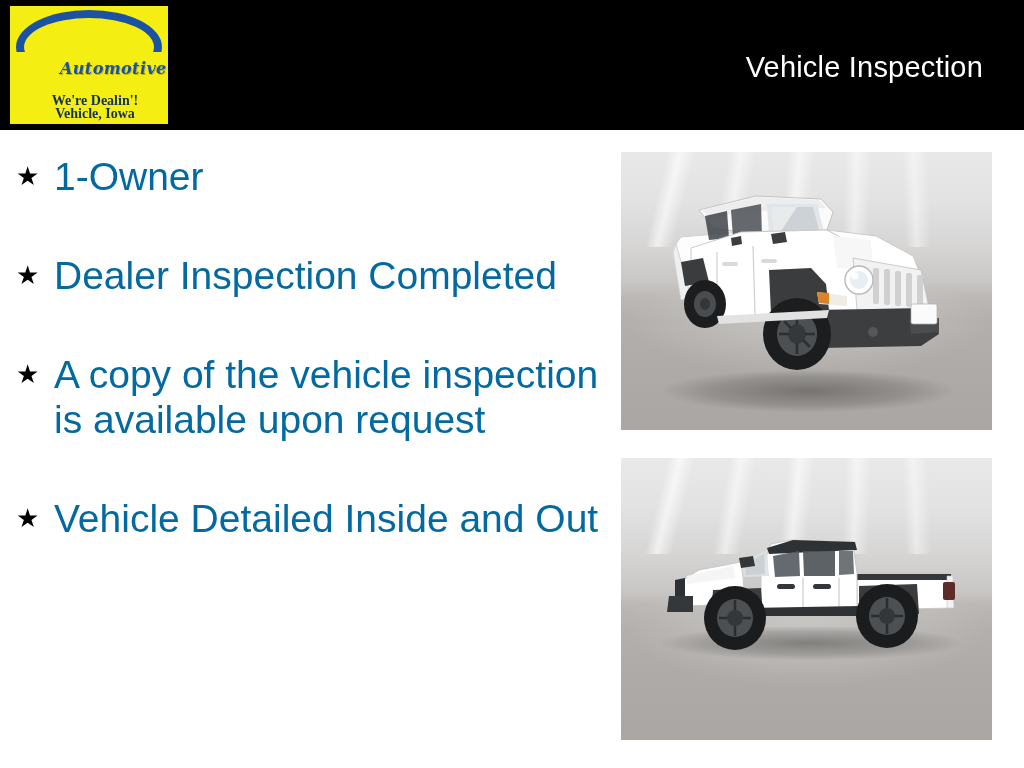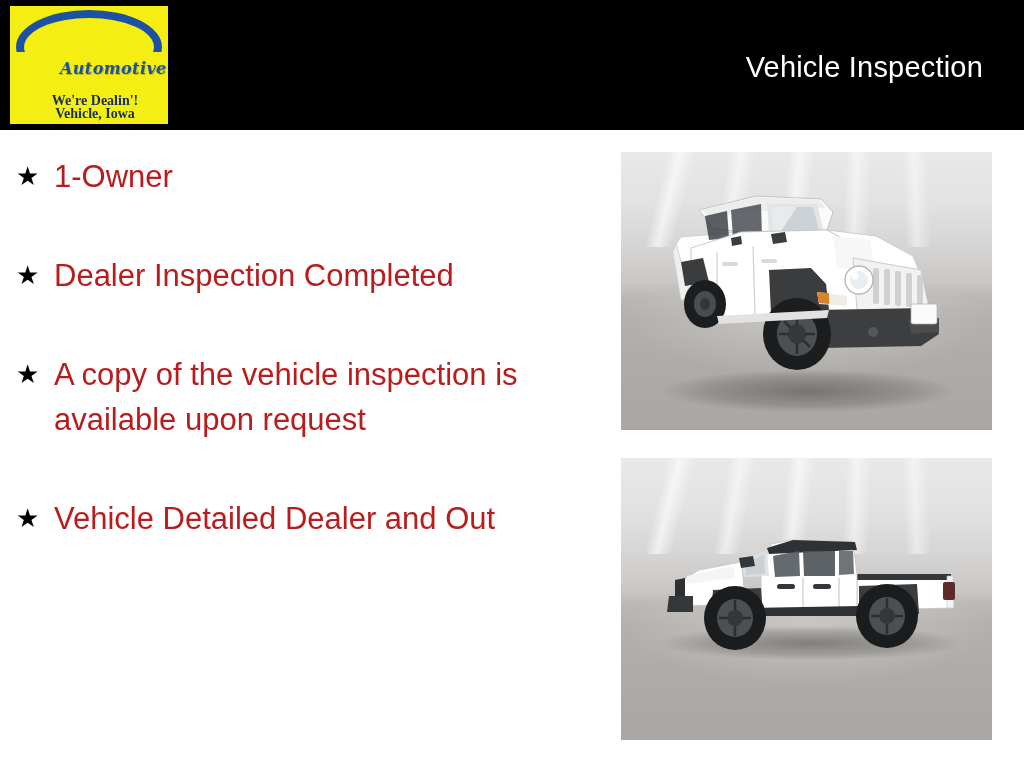--- a/index.html
+++ b/index.html
@@ -132,23 +132,23 @@
     flex: 0 0 auto;
     font-size: 26px;
     line-height: 45px;
     color: #000000;
     width: 38px;
     text-align: left;
     padding-left: 2px;
   }
   .bullet-text {
     flex: 1 1 auto;
-    font-size: 31px;
+    font-size: 39px;
     line-height: 45px;
-    color: #b91c1c;
+    color: #0369a1;
     font-weight: normal;
   }
 
   
   .photo {
     position: absolute;
     left: 621px;
     width: 371px;
     background: #b4b2b0;
     overflow: hidden;
@@ -225,21 +225,21 @@
       <span class="bullet-text">Dealer Inspection Completed</span>
     </div>
 
     <div class="bullet-row">
       <span class="bullet-star">★</span>
       <span class="bullet-text">A copy of the vehicle inspection is available upon request</span>
     </div>
 
     <div class="bullet-row">
       <span class="bullet-star">★</span>
-      <span class="bullet-text">Vehicle Detailed Dealer and Out</span>
+      <span class="bullet-text">Vehicle Detailed Inside and Out</span>
     </div>
 
   </div>
 
   <div class="photo" id="photo-front">
     <div class="studio"></div>
     <div class="ceiling-lights"></div>
     <div class="floor-glow"></div>
     <div class="veh-shadow" style="left:42px; top:218px; width:290px; height:42px;"></div>
 

